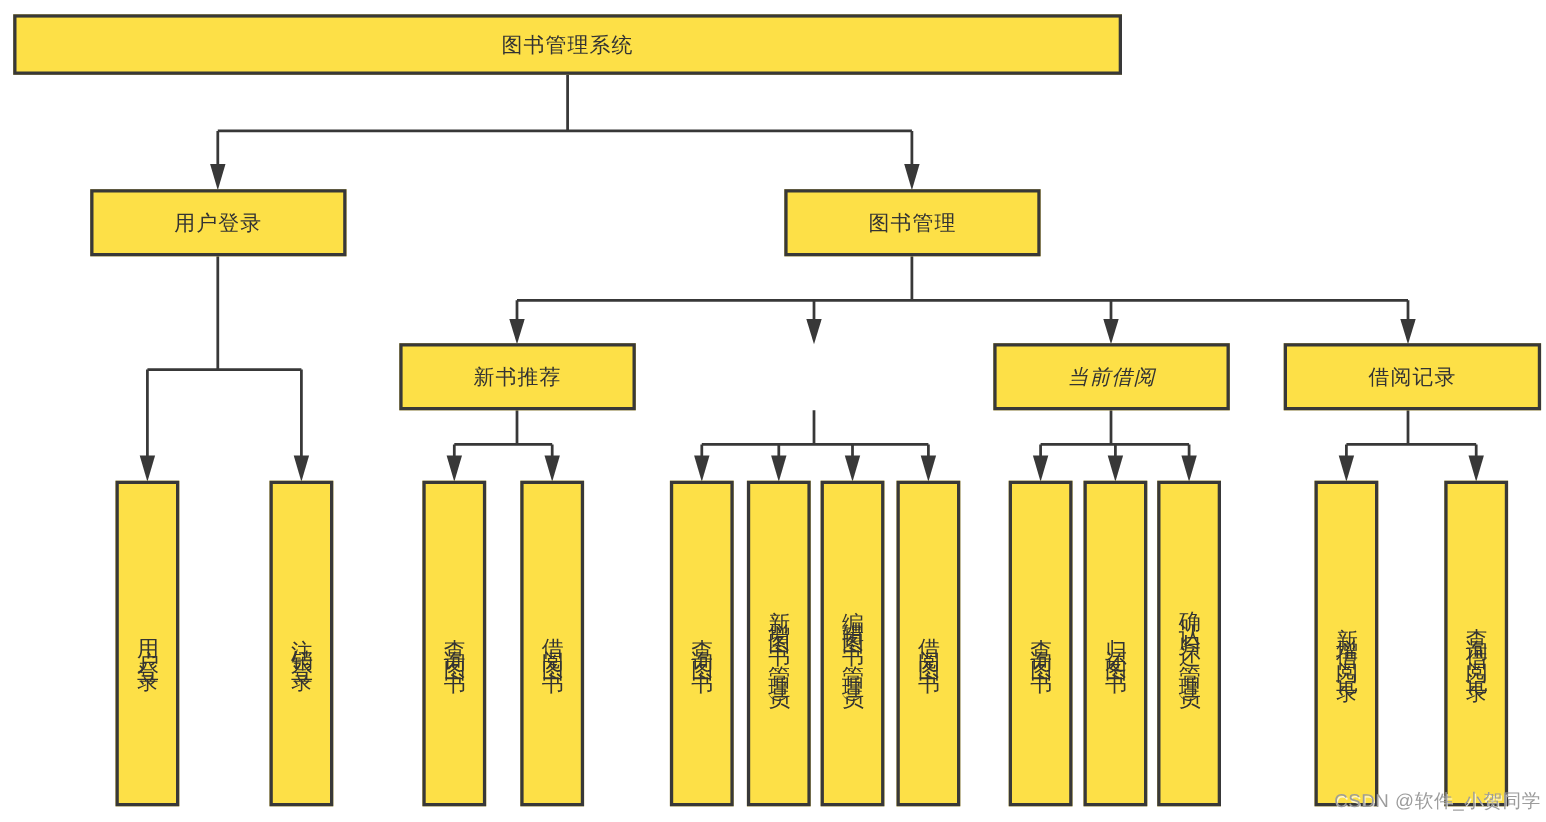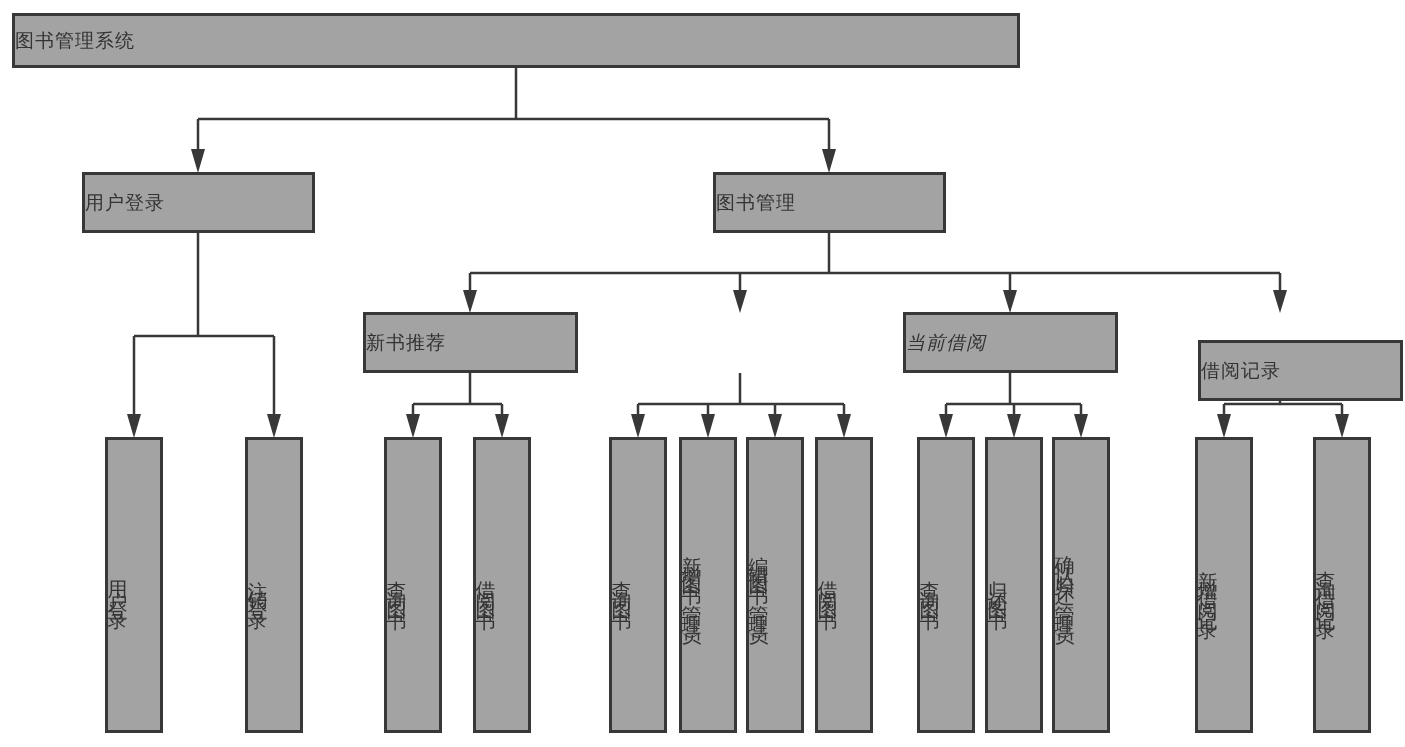--- a/index.html
+++ b/index.html
@@ -17,41 +17,41 @@
   }
   #connectors {
     position: absolute;
     left: 0;
     top: 0;
     z-index: 1;
   }
   .box {
     position: absolute;
     box-sizing: border-box;
-    background: #a3a3a3;
+    background: #fde047;
     border: 3px solid #383838;
     display: flex;
     align-items: center;
-    justify-content: flex-start;
+    justify-content: center;
     color: #333333;
     z-index: 2;
   }
   .hlabel {
     font-size: 19px;
     letter-spacing: 1px;
     white-space: nowrap;
   }
   .root  { left: 12px;  top: 13px;  width: 1008px; height: 55px; }
   .l2a   { left: 82px;  top: 172px; width: 233px;  height: 61px; }
   .l2b   { left: 713px; top: 172px; width: 233px;  height: 61px; }
   .l3    { top: 312px; height: 61px; width: 215px; }
   .l3a   { left: 363px; }
   .l3b   { left: 633px; }
   .l3c   { left: 903px; font-style: italic; }
-  .l3d   { left: 1198px; width: 205px; margin-top: 28px; }
+  .l3d   { left: 1167px; width: 234px; }
   .leaf  { top: 437px; height: 296px; width: 58px; }
   .leaf .vlabel {
     writing-mode: vertical-rl;
     text-orientation: mixed;
     font-size: 20px;
     letter-spacing: 10px;
     line-height: 1;
     color: #333333;
   }
   .lfA1 { left: 105px; }
@@ -182,14 +182,15 @@
     <span class="vlabel">确认归还（管理员）</span>
   </div>
 
   <div class="box leaf lfE1">
     <span class="vlabel">新增借阅记录</span>
   </div>
   <div class="box leaf lfE2">
     <span class="vlabel">查询借阅记录</span>
   </div>
 
+  <div class="watermark">CSDN @软件_小贺同学</div>
 
 </div>
 
 </body></html>

